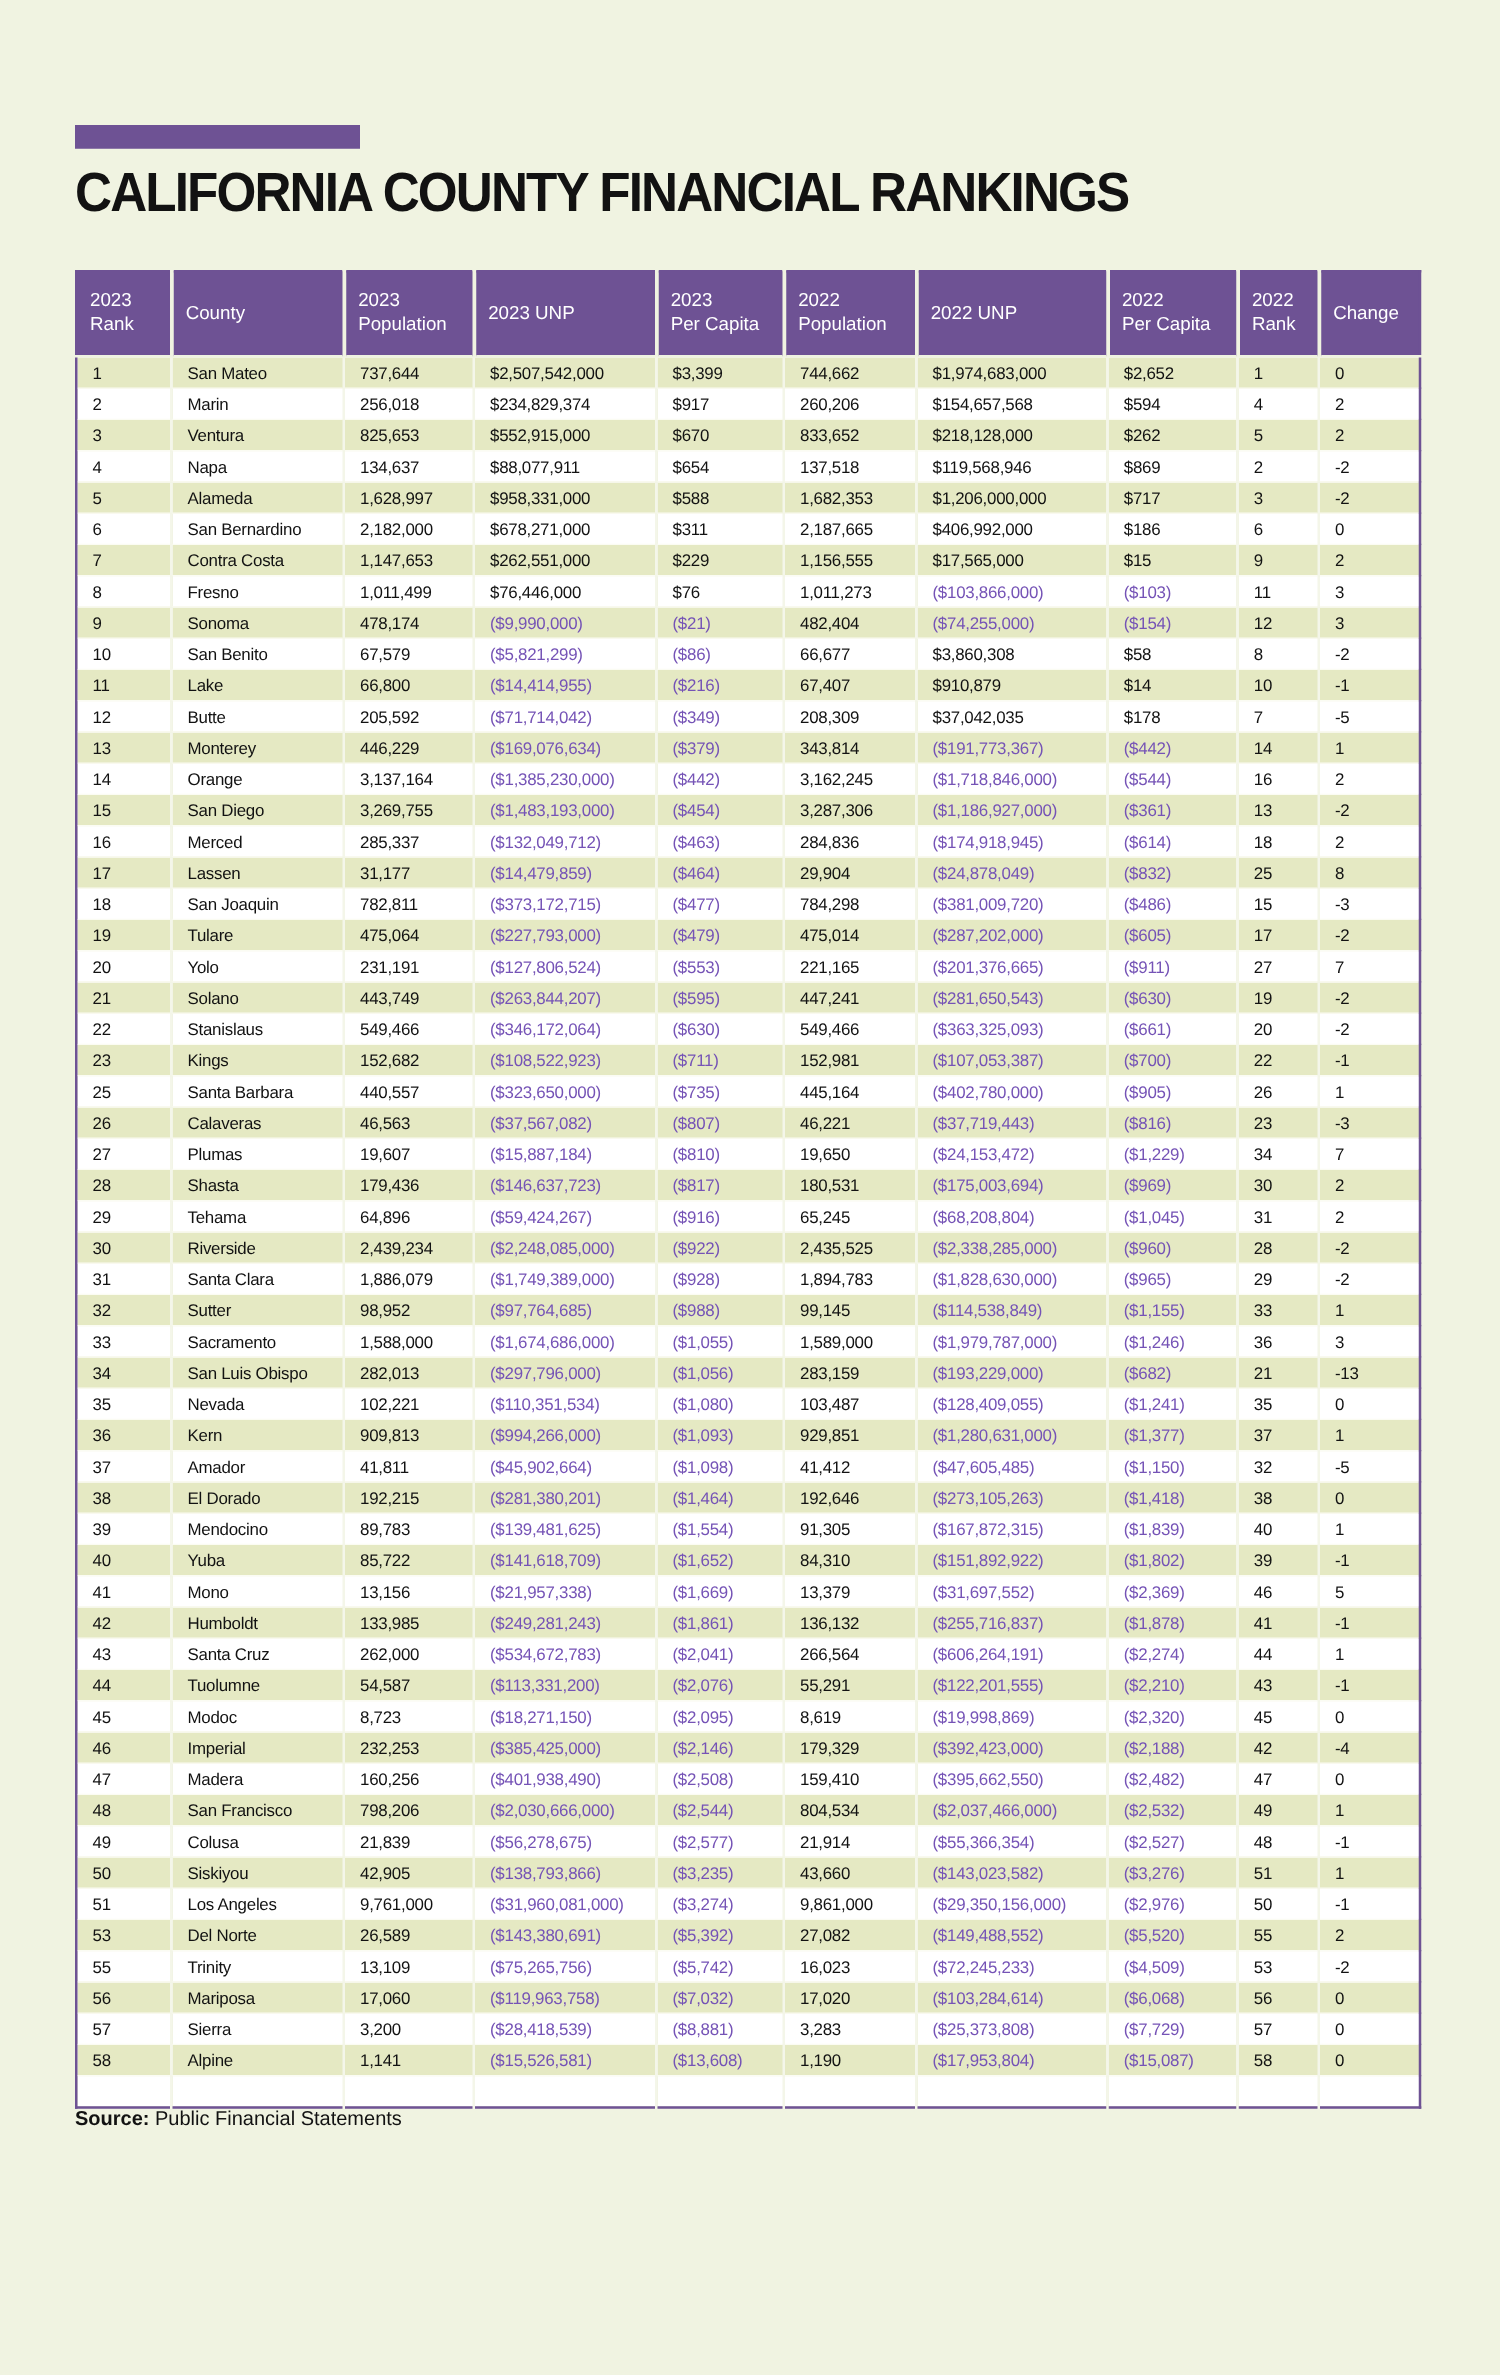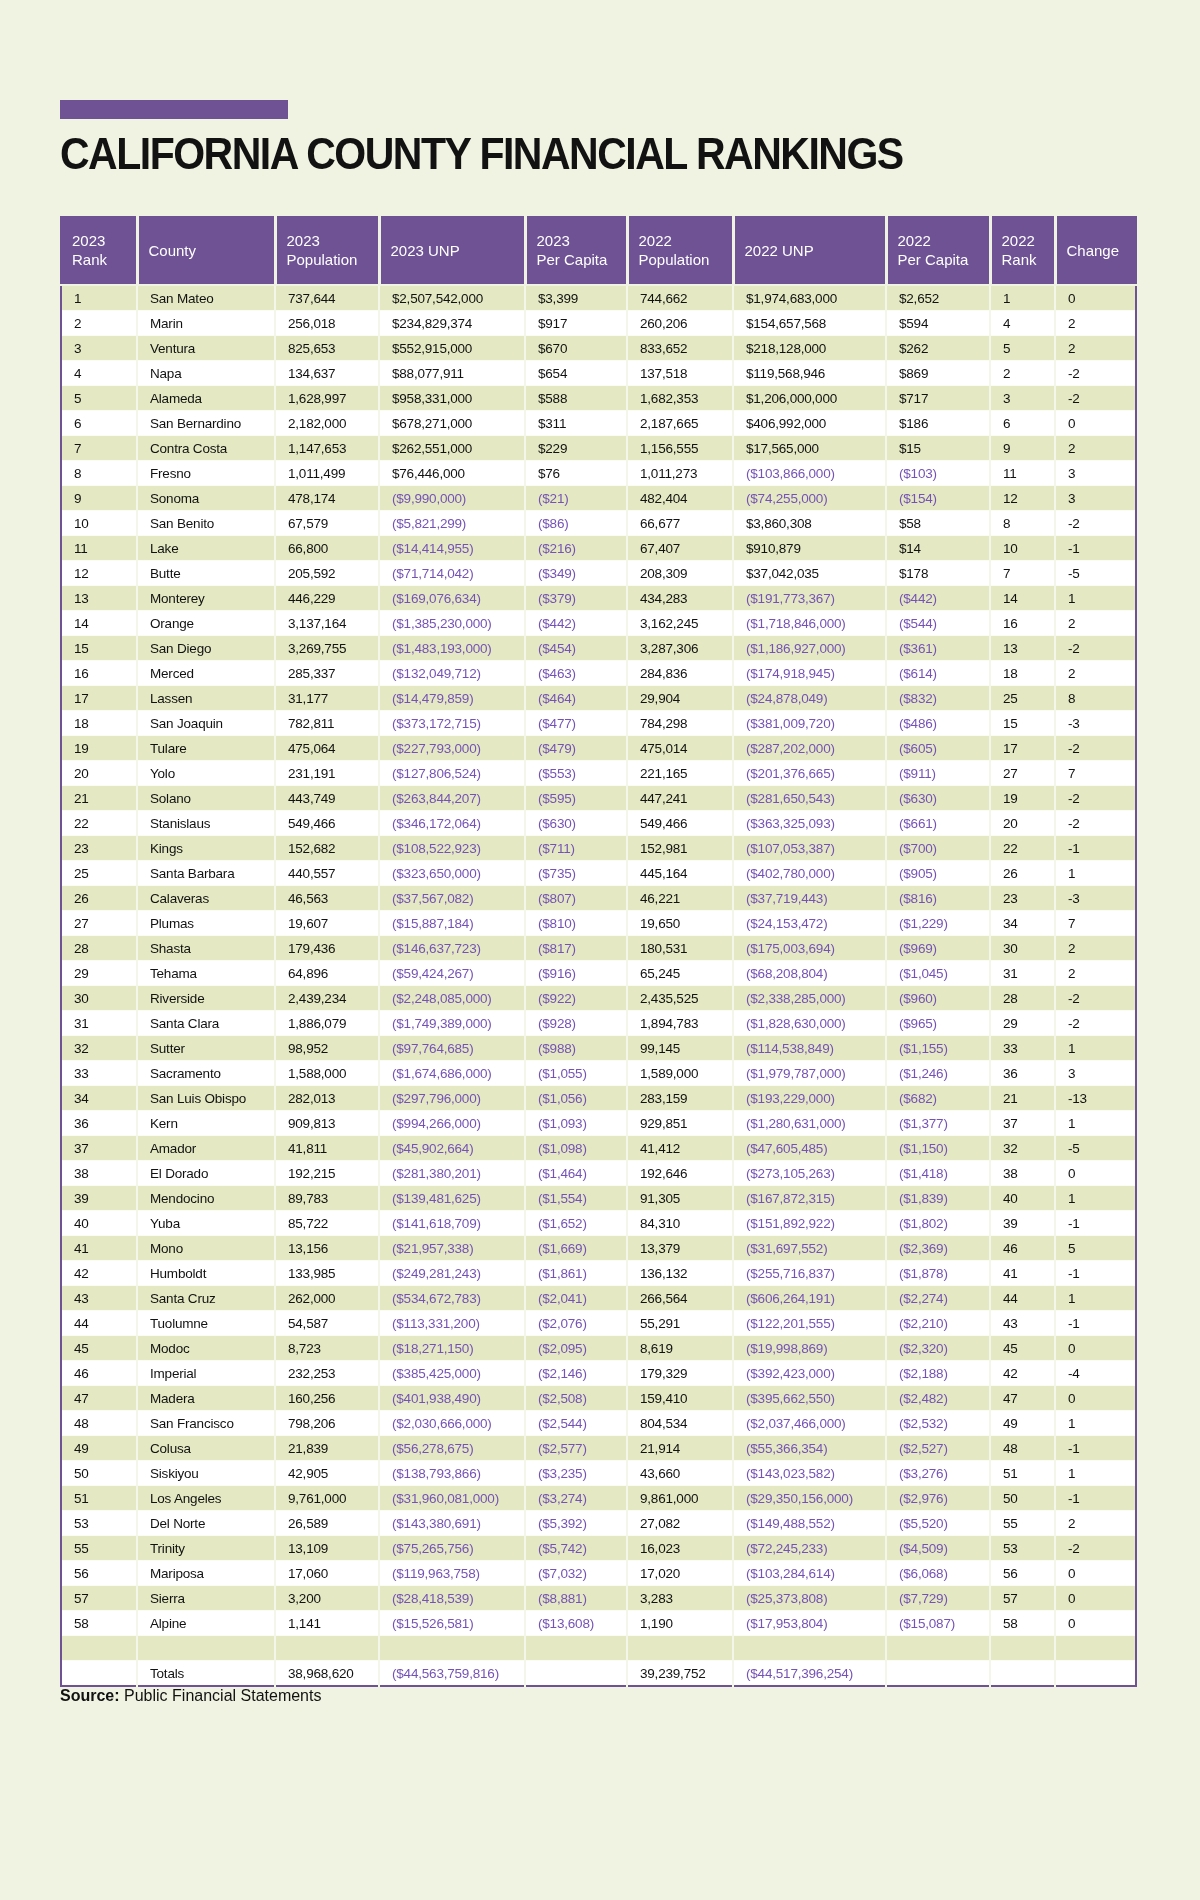--- a/index.html
+++ b/index.html
@@ -272,21 +272,21 @@
           <td data-name="cell">$178</td>
           <td data-name="cell">7</td>
           <td data-name="cell">-5</td>
         </tr>
         <tr data-name="table-row">
           <td data-name="cell">13</td>
           <td data-name="cell">Monterey</td>
           <td data-name="cell">446,229</td>
           <td data-name="cell" class="neg">($169,076,634)</td>
           <td data-name="cell" class="neg">($379)</td>
-          <td data-name="cell">434,283</td>
+          <td data-name="cell">343,814</td>
           <td data-name="cell" class="neg">($191,773,367)</td>
           <td data-name="cell" class="neg">($442)</td>
           <td data-name="cell">14</td>
           <td data-name="cell">1</td>
         </tr>
         <tr data-name="table-row">
           <td data-name="cell">14</td>
           <td data-name="cell">Orange</td>
           <td data-name="cell">3,137,164</td>
           <td data-name="cell" class="neg">($1,385,230,000)</td>
@@ -519,20 +519,32 @@
           <td data-name="cell">282,013</td>
           <td data-name="cell" class="neg">($297,796,000)</td>
           <td data-name="cell" class="neg">($1,056)</td>
           <td data-name="cell">283,159</td>
           <td data-name="cell" class="neg">($193,229,000)</td>
           <td data-name="cell" class="neg">($682)</td>
           <td data-name="cell">21</td>
           <td data-name="cell">-13</td>
         </tr>
         <tr data-name="table-row">
+          <td data-name="cell">35</td>
+          <td data-name="cell">Nevada</td>
+          <td data-name="cell">102,221</td>
+          <td data-name="cell" class="neg">($110,351,534)</td>
+          <td data-name="cell" class="neg">($1,080)</td>
+          <td data-name="cell">103,487</td>
+          <td data-name="cell" class="neg">($128,409,055)</td>
+          <td data-name="cell" class="neg">($1,241)</td>
+          <td data-name="cell">35</td>
+          <td data-name="cell">0</td>
+        </tr>
+        <tr data-name="table-row">
           <td data-name="cell">36</td>
           <td data-name="cell">Kern</td>
           <td data-name="cell">909,813</td>
           <td data-name="cell" class="neg">($994,266,000)</td>
           <td data-name="cell" class="neg">($1,093)</td>
           <td data-name="cell">929,851</td>
           <td data-name="cell" class="neg">($1,280,631,000)</td>
           <td data-name="cell" class="neg">($1,377)</td>
           <td data-name="cell">37</td>
           <td data-name="cell">1</td>
@@ -782,31 +794,19 @@
           <td data-name="cell"></td>
           <td data-name="cell"></td>
           <td data-name="cell"></td>
           <td data-name="cell"></td>
           <td data-name="cell"></td>
           <td data-name="cell"></td>
           <td data-name="cell"></td>
           <td data-name="cell"></td>
           <td data-name="cell"></td>
         </tr>
-        <tr data-name="totals-row">
-          <td data-name="cell"></td>
-          <td data-name="cell">Totals</td>
-          <td data-name="cell">38,968,620</td>
-          <td data-name="cell" class="neg">($44,563,759,816)</td>
-          <td data-name="cell"></td>
-          <td data-name="cell">39,239,752</td>
-          <td data-name="cell" class="neg">($44,517,396,254)</td>
-          <td data-name="cell"></td>
-          <td data-name="cell"></td>
-          <td data-name="cell"></td>
-        </tr>
       </tbody>
   </table>
 
   <div class="source-line" data-name="source-line">
     <span class="src-label" data-name="source-label">Source:</span><span data-name="source-text"> Public Financial Statements</span>
   </div>
 </div>
 
 </body></html>

